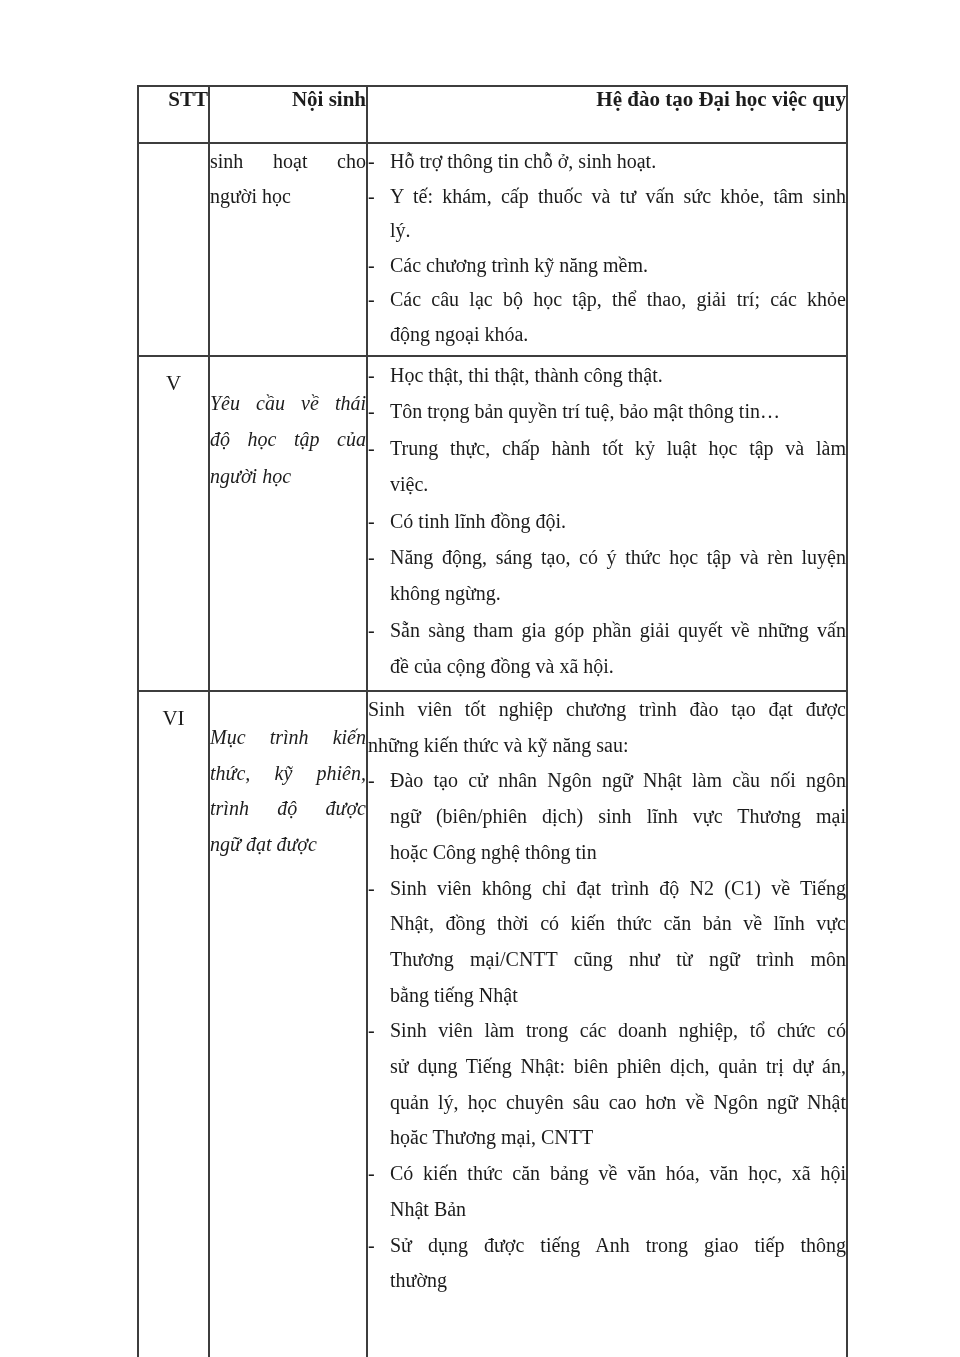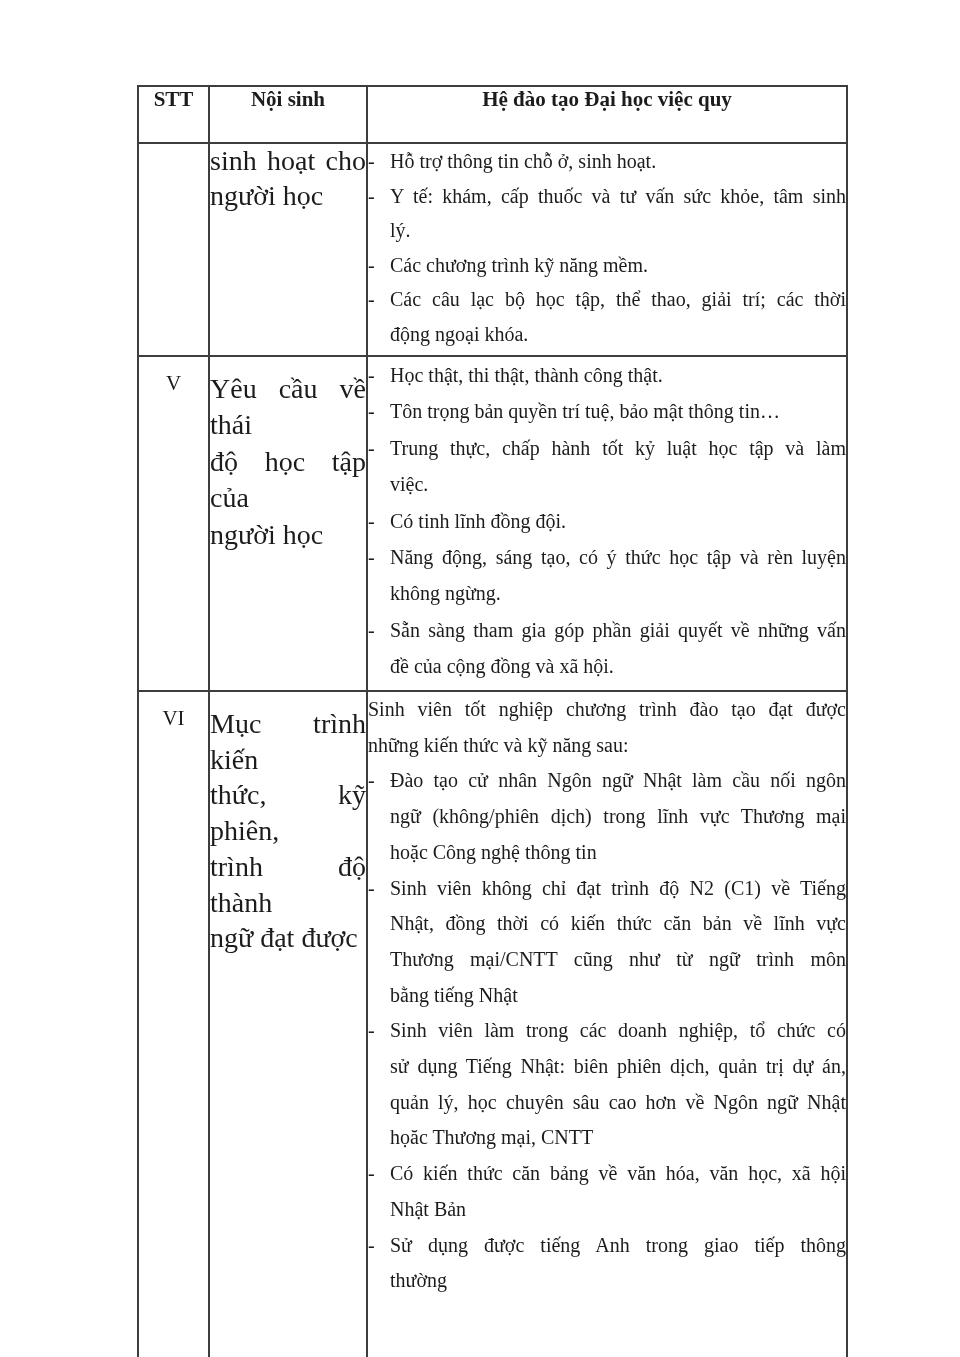--- a/index.html
+++ b/index.html
@@ -14,25 +14,25 @@
     border:2px solid #3d3d3d;
     vertical-align:top;
     padding:0;
     overflow:hidden;
   }
   col.c1{width:71px;} col.c2{width:158px;} col.c3{width:480px;}
   tr.hdr{height:57px;}
   tr.r1{height:213px;}
   tr.rv{height:335px;}
   tr.rvi{height:720px;border-radius:15px;}
-  th{font-size:21px;font-weight:bold;text-align:center;padding-top:9px;}
+  th{font-size:21px;font-weight:bold;text-align:right;padding-top:9px;}
   td.stt{text-align:center;font-size:21px;padding-top:5px;}
   tr.rv td.stt, tr.rvi td.stt{padding-top:14px;}
-  td.topic{padding:5px 8px 0 10px;font-size:28px;margin-left:35px;}
-  tr.rv td.topic, tr.rvi td.topic{padding-top:14px;}
+  td.topic{padding:5px 8px 0 10px;font-size:20px;margin-left:35px;}
+  tr.rv td.topic, tr.rvi td.topic{padding-top:28px;font-style:italic;}
   td.content{padding:4px 10px 0 8px;font-size:20px;}
   .ln{text-align:justify;}
   .twrap .ln:not(:last-child),
   .lines .ln:not(:last-child),
   .para  .ln:not(:last-child){text-align-last:justify;}
   .item{display:flex;}
   .dash{flex:0 0 22px;}
   .lines{flex:1 1 auto;min-width:0;}
   tr.r1  :is(.ln,.dash){line-height:34.6px;}
   tr.rv  :is(.ln,.dash){line-height:36.4px;}
@@ -80,21 +80,21 @@
         </div>
         <div class="item">
           <span class="dash">-</span>
           <div class="lines">
             <div class="ln">Các chương trình kỹ năng mềm.</div>
           </div>
         </div>
         <div class="item">
           <span class="dash">-</span>
           <div class="lines">
-            <div class="ln">Các câu lạc bộ học tập, thể thao, giải trí; các thời</div>
+            <div class="ln">Các câu lạc bộ học tập, thể thao, giải trí; các khỏe</div>
             <div class="ln">động ngoại khóa.</div>
           </div>
         </div>
       </td>
     </tr>
 
     <tr class="rv">
       <td class="stt">V</td>
       <td class="topic">
         <div class="twrap">
@@ -145,34 +145,34 @@
         </div>
       </td>
     </tr>
 
     <tr class="rvi">
       <td class="stt">VI</td>
       <td class="topic">
         <div class="twrap">
           <div class="ln">Mục trình kiến</div>
           <div class="ln">thức, kỹ phiên,</div>
-          <div class="ln">trình độ thành</div>
+          <div class="ln">trình độ được</div>
           <div class="ln">ngữ đạt được</div>
         </div>
       </td>
       <td class="content">
         <div class="para">
           <div class="ln">Sinh viên tốt nghiệp chương trình đào tạo đạt được</div>
           <div class="ln">những kiến thức và kỹ năng sau:</div>
         </div>
         <div class="item">
           <span class="dash">-</span>
           <div class="lines">
             <div class="ln">Đào tạo cử nhân Ngôn ngữ Nhật làm cầu nối ngôn</div>
-            <div class="ln">ngữ (không/phiên dịch) trong lĩnh vực Thương mại</div>
+            <div class="ln">ngữ (biên/phiên dịch) sinh lĩnh vực Thương mại</div>
             <div class="ln">hoặc Công nghệ thông tin</div>
           </div>
         </div>
         <div class="item">
           <span class="dash">-</span>
           <div class="lines">
             <div class="ln">Sinh viên không chỉ đạt trình độ N2 (C1) về Tiếng</div>
             <div class="ln">Nhật, đồng thời có kiến thức căn bản về lĩnh vực</div>
             <div class="ln">Thương mại/CNTT cũng như từ ngữ trình môn</div>
             <div class="ln">bằng tiếng Nhật</div>

